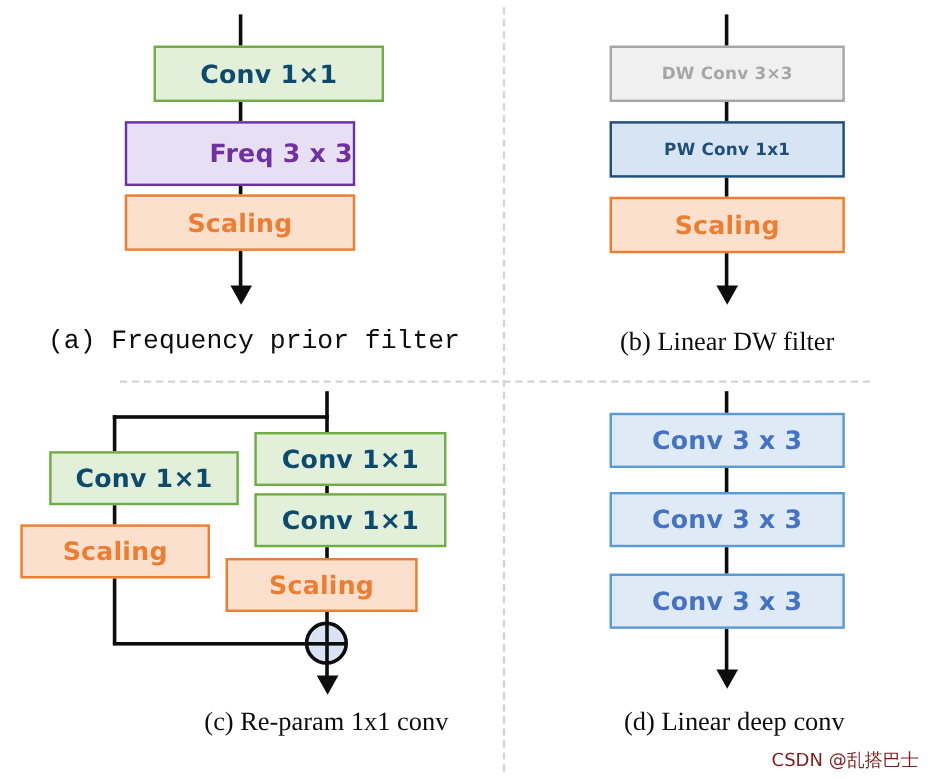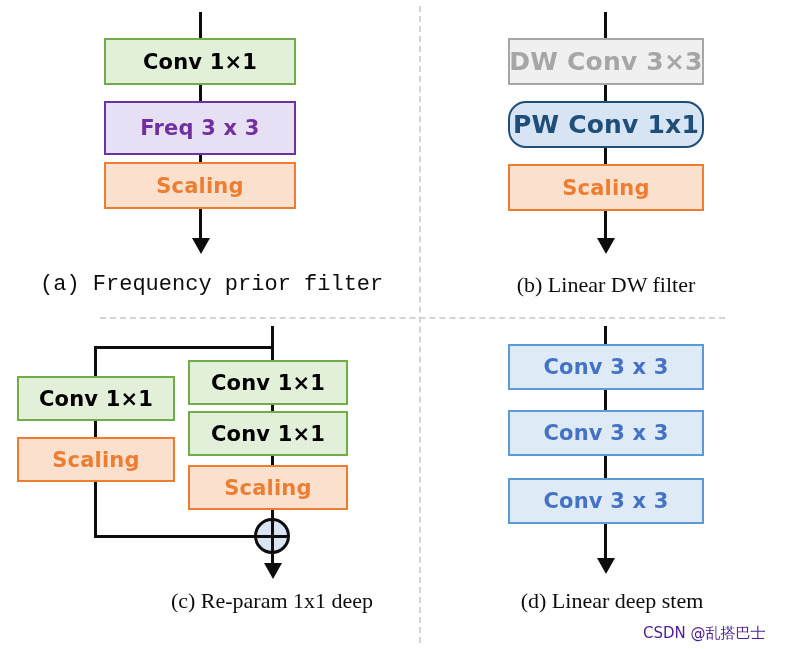--- a/index.html
+++ b/index.html
@@ -25,23 +25,23 @@
     display: flex;
     align-items: center;
     justify-content: center;
     font-family: "DejaVu Sans", "Liberation Sans", sans-serif;
     font-weight: bold;
     font-size: 21px;
     letter-spacing: 0.2px;
     white-space: nowrap;
     z-index: 5;
   }
-  .nbox.small { font-size: 25px; }
-
-  .box-green  { background: #e2efd9; border: 2.5px solid #70ad47; color: #000000; }
+  .nbox.small { font-size: 14px; }
+
+  .box-green  { background: #e2efd9; border: 2.5px solid #70ad47; color: #0c4a6e; margin-left: 24px; }
   .box-purple { background: #e7dff3; border: 2.5px solid #7030a0; color: #7030a0; }
   .box-orange { background: #fbe0ce; border: 2.5px solid #ed7d31; color: #ed7d31; }
   .box-grey   { background: #f0f0f0; border: 2.5px solid #a6a6a6; color: #a6a6a6; }
   .box-blue   { background: #d6e4f4; border: 2.5px solid #1f4e79; color: #1f4e79; }
   .box-lblue  { background: #deeaf6; border: 2.5px solid #5b9bd5; color: #4472c4; }
 
   
   .vline {
     position: absolute;
     width: 3px;
@@ -105,21 +105,21 @@
     height: 0;
     border-top: 2px dashed #d4d4d4;
     z-index: 0;
   }
 
   
   .watermark {
     position: absolute;
     font-family: "DejaVu Sans", "Liberation Sans", sans-serif;
     font-size: 15px;
-    color: #4c1d95;
+    color: #7f1d1d;
     white-space: nowrap;
     z-index: 10;
   }
 </style>
 </head>
 <body>
 
 <div id="canvas">
 
   <div class="div-v" style="left:419px; top:6px; height:637px;"></div>
@@ -127,21 +127,21 @@
 
   <div>
     <div class="vline" style="left:199px; top:12px; height:28px;"></div>
 
     <div class="nbox box-green" style="left:104px; top:38px; width:192px; height:47px;">
       <span>Conv 1×1</span>
     </div>
 
     <div class="vline" style="left:199px; top:84px; height:19px;"></div>
 
-    <div class="nbox box-purple" style="left:104px; top:101px; width:192px; height:54px;">
+    <div class="nbox box-purple" style="left:104px; top:101px; width:192px; height:54px;justify-content:flex-end;">
       <span>Freq 3 x 3</span>
     </div>
 
     <div class="vline" style="left:199px; top:147px; height:17px;"></div>
 
     <div class="nbox box-orange" style="left:104px; top:162px; width:192px; height:47px;">
       <span>Scaling</span>
     </div>
 
     <div class="vline" style="left:199px; top:208px; height:34px;"></div>
@@ -152,21 +152,21 @@
 
   <div>
     <div class="vline" style="left:604px; top:12px; height:28px;"></div>
 
     <div class="nbox box-grey small" style="left:508px; top:38px; width:196px; height:47px;">
       <span>DW Conv 3×3</span>
     </div>
 
     <div class="vline" style="left:604px; top:84px; height:19px;"></div>
 
-    <div class="nbox box-blue small" style="left:508px; top:101px; width:196px; height:47px;border-radius:18px;">
+    <div class="nbox box-blue small" style="left:508px; top:101px; width:196px; height:47px;">
       <span>PW Conv 1x1</span>
     </div>
 
     <div class="vline" style="left:604px; top:147px; height:17px;"></div>
 
     <div class="nbox box-orange" style="left:508px; top:164px; width:196px; height:47px;">
       <span>Scaling</span>
     </div>
 
     <div class="vline" style="left:604px; top:210px; height:32px;"></div>
@@ -214,21 +214,21 @@
       <span>Scaling</span>
     </div>
 
     <div class="vline" style="left:271px; top:509px; height:14px;"></div>
 
     <div class="sumnode" style="left:254px; top:518px;"></div>
 
     <div class="vline" style="left:271px; top:551px; height:17px;"></div>
     <div class="arrowhead" style="left:263.5px; top:563px;"></div>
 
-    <div class="caption" style="left:112px; top:588px; width:320px;">(c) Re-param 1x1 deep</div>
+    <div class="caption" style="left:112px; top:588px; width:320px;">(c) Re-param 1x1 conv</div>
   </div>
 
   <div>
     <div class="vline" style="left:604px; top:326px; height:22px;"></div>
 
     <div class="nbox box-lblue" style="left:508px; top:344px; width:196px; height:46px;">
       <span>Conv 3 x 3</span>
     </div>
 
     <div class="vline" style="left:604px; top:389px; height:23px;"></div>
@@ -239,18 +239,18 @@
 
     <div class="vline" style="left:604px; top:455px; height:25px;"></div>
 
     <div class="nbox box-lblue" style="left:508px; top:478px; width:196px; height:46px;">
       <span>Conv 3 x 3</span>
     </div>
 
     <div class="vline" style="left:604px; top:523px; height:40px;"></div>
     <div class="arrowhead" style="left:596.5px; top:558px;"></div>
 
-    <div class="caption" style="left:452px; top:588px; width:320px;">(d) Linear deep stem</div>
+    <div class="caption" style="left:452px; top:588px; width:320px;">(d) Linear deep conv</div>
   </div>
 
   <div class="watermark" style="left:643px; top:624px;">CSDN @乱搭巴士</div>
 
 </div>
 
 </body></html>

